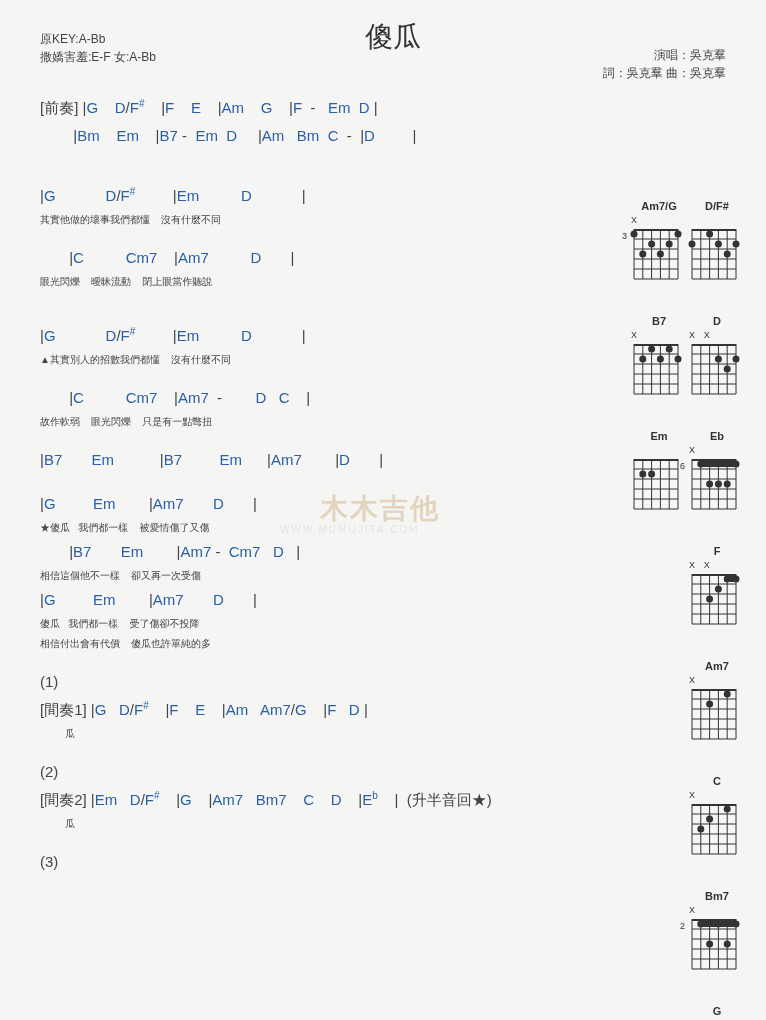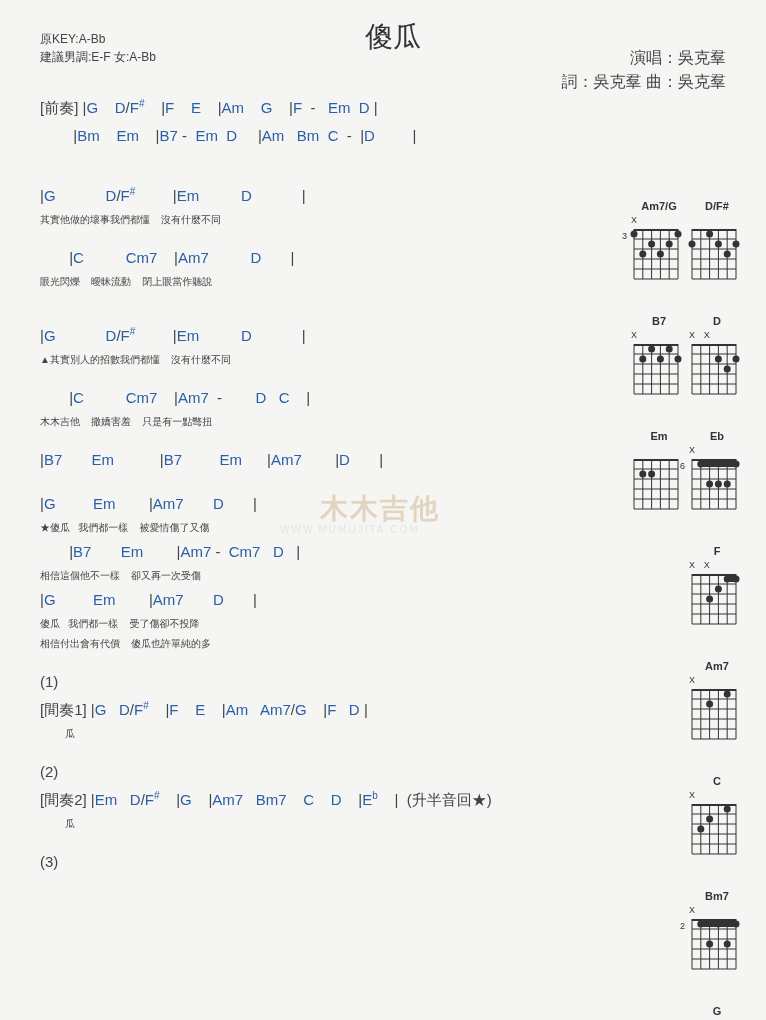--- a/index.html
+++ b/index.html
@@ -29,21 +29,21 @@
     text-align: center;
     font-size: 28px;
     color: #333;
     margin-top: 10px;
     padding-left: 20px;
   }
   .meta-right {
     position: absolute;
     right: 40px;
     top: 46px;
-    font-size: 16px;
+    font-size: 12px;
     color: #444;
     text-align: right;
     line-height: 1.5;
   }
   .content {
     margin-top: 40px;
     padding-left: 40px;
     padding-right: 160px;
   }
   .line {
@@ -133,21 +133,21 @@
     letter-spacing: 2px;
     margin-top: -4px;
   }
 </style>
 </head>
 <body>
 
 <div class="page">
   <div class="meta-left">
     <div>原KEY:A-Bb</div>
-    <div>建議男調:E-F 女:A-Bb</div>
+    <div>撒嬌害羞:E-F 女:A-Bb</div>
   </div>
 
   <div class="title">傻瓜</div>
 
   <div class="meta-right">
     <div>
       <span>演唱：</span><span>吳克羣</span>
     </div>
     <div>
       <span>詞：</span><span>吳克羣</span>
@@ -169,21 +169,21 @@
 
     <div class="line chord-line">       <span class="bar">|</span><span class="chord">C</span>          <span class="chord">Cm7</span>    <span class="bar">|</span><span class="chord">Am7</span>          <span class="chord">D</span>       <span class="bar">|</span></div>
     <div class="line lyric-line">眼光閃爍    曖昧流動    閉上眼當作聽說</div>
 
     <div class="section-gap"></div>
 
     <div class="line chord-line"><span class="bar">|</span><span class="chord">G</span>            <span class="chord">D</span><span class="bar">/</span><span class="chord">F</span><sup class="chord">#</sup>         <span class="bar">|</span><span class="chord">Em</span>          <span class="chord">D</span>            <span class="bar">|</span></div>
     <div class="line lyric-line"><span class="sq-marker">▲</span><span>其實別人的招數我們都懂    沒有什麼不同</span></div>
 
     <div class="line chord-line">       <span class="bar">|</span><span class="chord">C</span>          <span class="chord">Cm7</span>    <span class="bar">|</span><span class="chord">Am7</span>  <span class="bar">-</span>        <span class="chord">D</span>   <span class="chord">C</span>    <span class="bar">|</span></div>
-    <div class="line lyric-line">木木吉他    撒嬌害羞    只是有一點彆扭</div>
+    <div class="line lyric-line">故作軟弱    眼光閃爍    只是有一點彆扭</div>
 
     <div class="line chord-line"><span class="bar">|</span><span class="chord">B7</span>       <span class="chord">Em</span>           <span class="bar">|</span><span class="chord">B7</span>         <span class="chord">Em</span>      <span class="bar">|</span><span class="chord">Am7</span>        <span class="bar">|</span><span class="chord">D</span>       <span class="bar">|</span></div>
 
     <div class="section-gap"></div>
 
     <div class="line chord-line"><span class="bar">|</span><span class="chord">G</span>         <span class="chord">Em</span>        <span class="bar">|</span><span class="chord">Am7</span>       <span class="chord">D</span>       <span class="bar">|</span></div>
     <div class="line lyric-line" style="margin-bottom:4px"><span class="sq-marker">★</span><span>傻瓜   我們都一樣    被愛情傷了又傷</span></div>
 
     <div class="line chord-line">       <span class="bar">|</span><span class="chord">B7</span>       <span class="chord">Em</span>        <span class="bar">|</span><span class="chord">Am7</span> <span class="bar">-</span>  <span class="chord">Cm7</span>   <span class="chord">D</span>   <span class="bar">|</span></div>
     <div class="line lyric-line" style="margin-bottom:4px">相信這個他不一樣    卻又再一次受傷</div>

